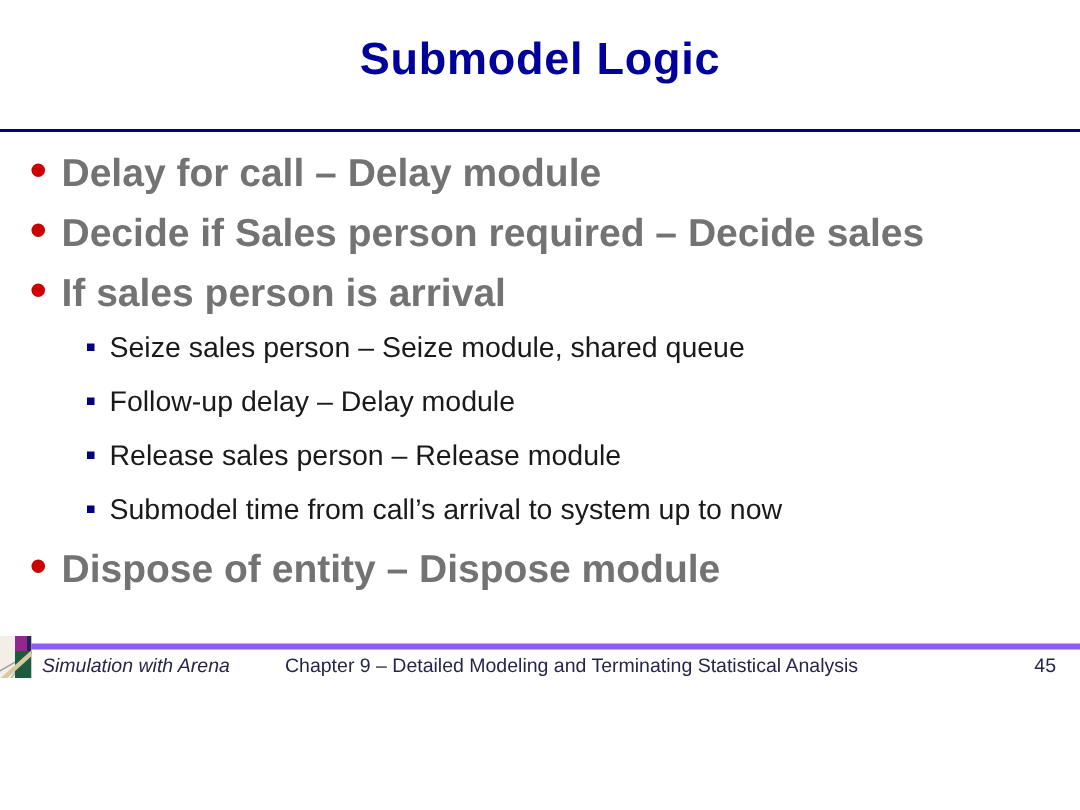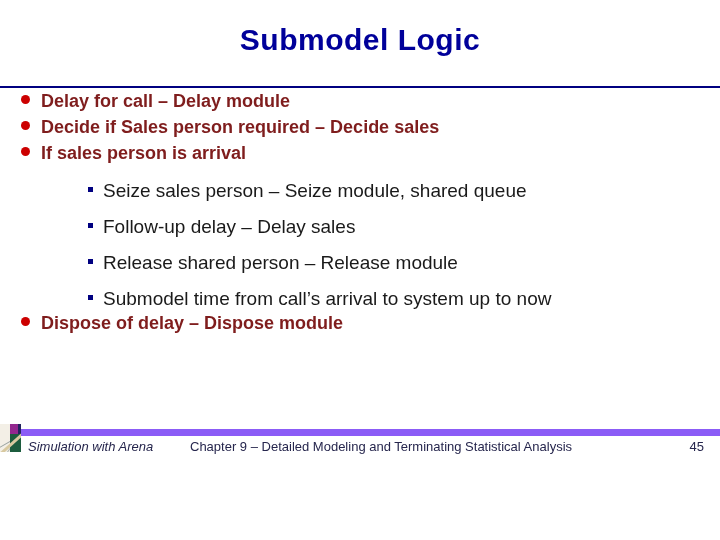--- a/index.html
+++ b/index.html
@@ -26,34 +26,34 @@
     line-height: 36px;
     text-align: center;
     color: #00009A;
     letter-spacing: 0.5px;
   }
   .content { padding-top: 0; }
   ul.bullets { list-style: none; }
   li.l1 {
     display: flex;
     align-items: center;
-    font-size: 18px;
+    margin-top: 14px;
+    font-size: 26px;
     line-height: 26px;
     font-weight: bold;
-    color: #7f1d1d;
+    color: #737373;
   }
   li.l2 {
     display: flex;
     align-items: center;
     margin-top: 13px;
     font-size: 19px;
     line-height: 23px;
     font-weight: normal;
     color: #1a1a1a;
-    padding-left: 30px;
   }
   .dot {
     flex: 0 0 auto;
     width: 9px; height: 9px;
     border-radius: 50%;
     background: #CC0000;
     margin-left: 21px;
     margin-right: 11px;
     margin-top: -4px;
   }
@@ -62,21 +62,21 @@
     width: 5px; height: 5px;
     background: #000080;
     margin-left: 58px;
     margin-right: 10px;
     margin-top: -2px;
   }
   .footer {
     position: absolute;
     left: 0; right: 0; bottom: 0;
     height: 23px;
-    border-top: 7px solid #8b5cf6;
+    border-top: 4px solid #8b5cf6;
     background: #ffffff;
     font-size: 13px;
     color: #26264D;
   }
   .footer-left {
     position: absolute;
     left: 28px; top: 3px;
     font-style: italic;
   }
   .footer-center {
@@ -124,33 +124,33 @@
       <li class="l1">
         <span class="dot"></span>
         <span>If sales person is arrival</span>
       </li>
       <li class="l2">
         <span class="sq"></span>
         <span>Seize sales person – Seize module, shared queue</span>
       </li>
       <li class="l2">
         <span class="sq"></span>
-        <span>Follow-up delay – Delay sales</span>
+        <span>Follow-up delay – Delay module</span>
       </li>
       <li class="l2">
         <span class="sq"></span>
-        <span>Release shared person – Release module</span>
+        <span>Release sales person – Release module</span>
       </li>
       <li class="l2">
         <span class="sq"></span>
         <span>Submodel time from call’s arrival to system up to now</span>
       </li>
       <li class="l1">
         <span class="dot"></span>
-        <span>Dispose of delay – Dispose module</span>
+        <span>Dispose of entity – Dispose module</span>
       </li>
     </ul>
   </div>
 
   <div class="logo">
     <span class="scrib1"></span>
     <span class="scrib2"></span>
     <span class="purple"></span>
     <span class="navy"></span>
     <span class="green"></span>

